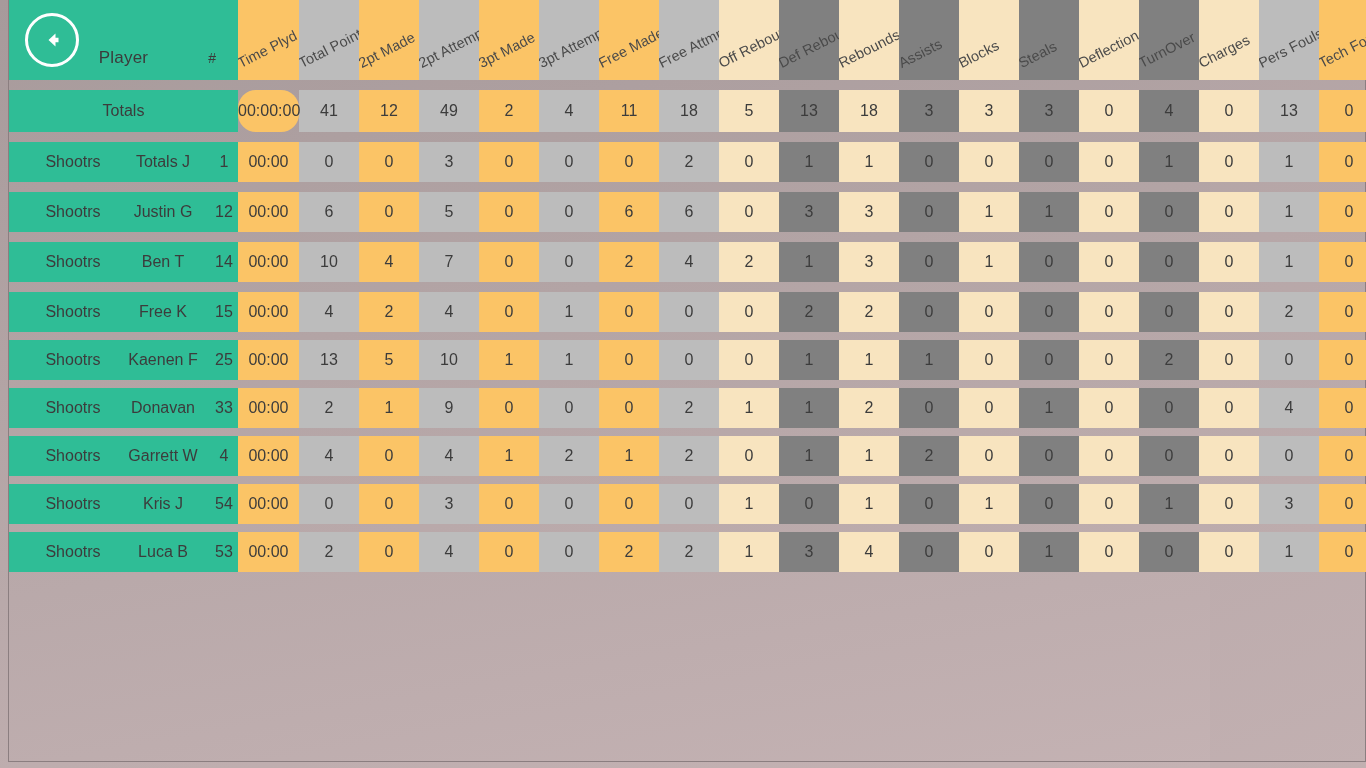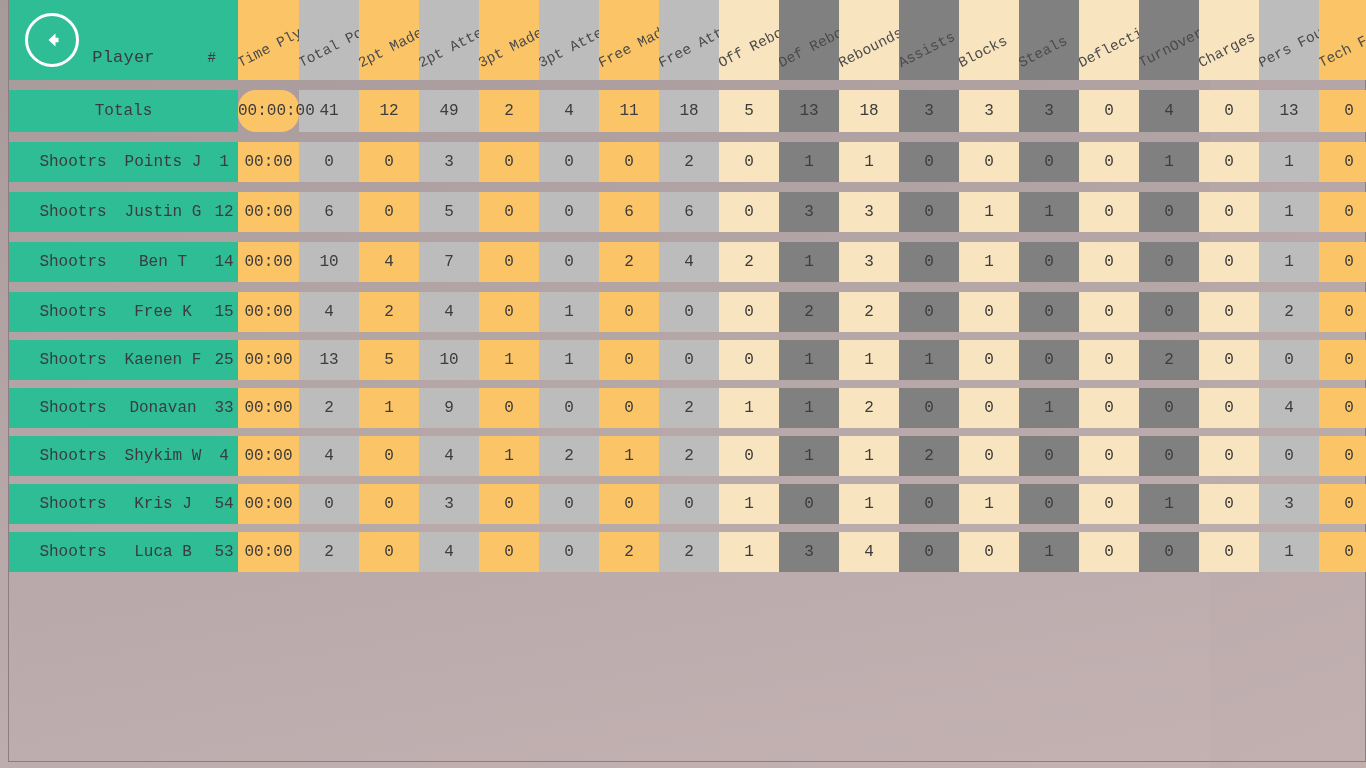--- a/index.html
+++ b/index.html
@@ -13,21 +13,20 @@
   body {
     font-family: "Liberation Sans", sans-serif;
     background: linear-gradient(160deg, #a89a9c 0%, #b2a3a4 35%, #c2b0b1 100%);
   }
 
   #app {
     position: relative;
     width: 1210px;
     height: 768px;
     background: linear-gradient(170deg, #a79a9b 0%, #b3a4a5 40%, #c4b2b3 100%);
-    font-family: Liberation Mono, monospace;
   }
 
   
   .panel-frame {
     position: absolute;
     left: 8px;
     top: 0px;
     width: 1358px;
     height: 762px;
     border: 1px solid #8b7e80;
@@ -319,21 +318,21 @@
           <td class="t-dgray">4</td>
           <td class="t-cream">0</td>
           <td class="t-gray">13</td>
           <td class="t-orange">0</td>
         </tr>
         <tr class="sep-row">
           <td colspan="22"></td>
         </tr>
         <tr class="data-row">
           <td class="cell-team">Shootrs</td>
-          <td class="cell-name">Points J</td>
+          <td class="cell-name">Totals J</td>
           <td class="cell-jersey">1</td>
           <td class="cell-time">00:00</td>
           <td class="t-gray">0</td>
           <td class="t-orange">0</td>
           <td class="t-gray">3</td>
           <td class="t-orange">0</td>
           <td class="t-gray">0</td>
           <td class="t-orange">0</td>
           <td class="t-gray">2</td>
           <td class="t-cream">0</td>
@@ -481,21 +480,21 @@
           <td class="t-dgray">0</td>
           <td class="t-cream">0</td>
           <td class="t-gray">4</td>
           <td class="t-orange">0</td>
         </tr>
         <tr class="sep-row-thin">
           <td colspan="22"></td>
         </tr>
         <tr class="data-row">
           <td class="cell-team">Shootrs</td>
-          <td class="cell-name">Shykim W</td>
+          <td class="cell-name">Garrett W</td>
           <td class="cell-jersey">4</td>
           <td class="cell-time">00:00</td>
           <td class="t-gray">4</td>
           <td class="t-orange">0</td>
           <td class="t-gray">4</td>
           <td class="t-orange">1</td>
           <td class="t-gray">2</td>
           <td class="t-orange">1</td>
           <td class="t-gray">2</td>
           <td class="t-cream">0</td>

